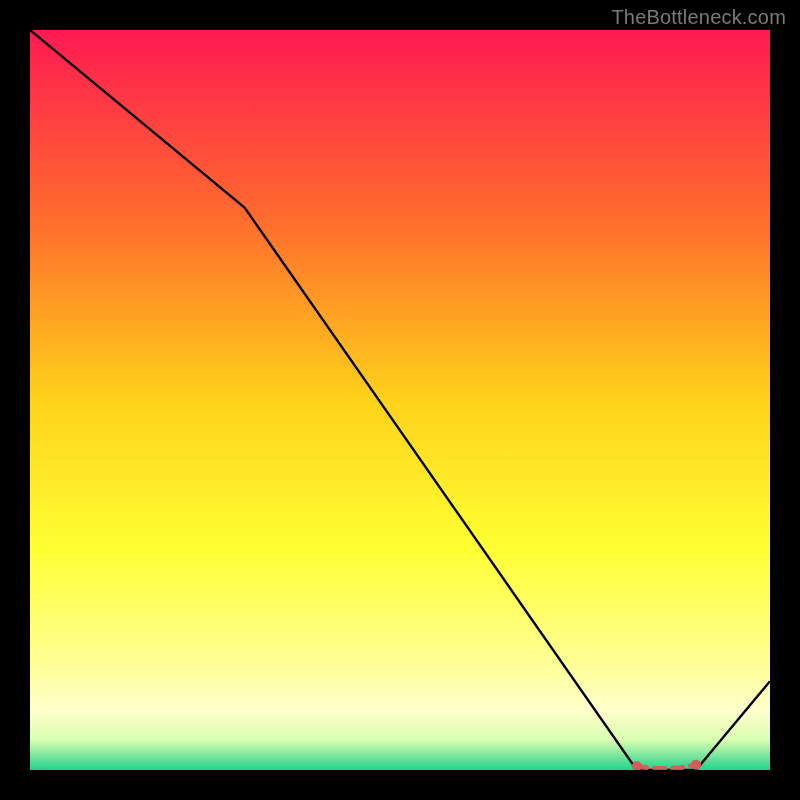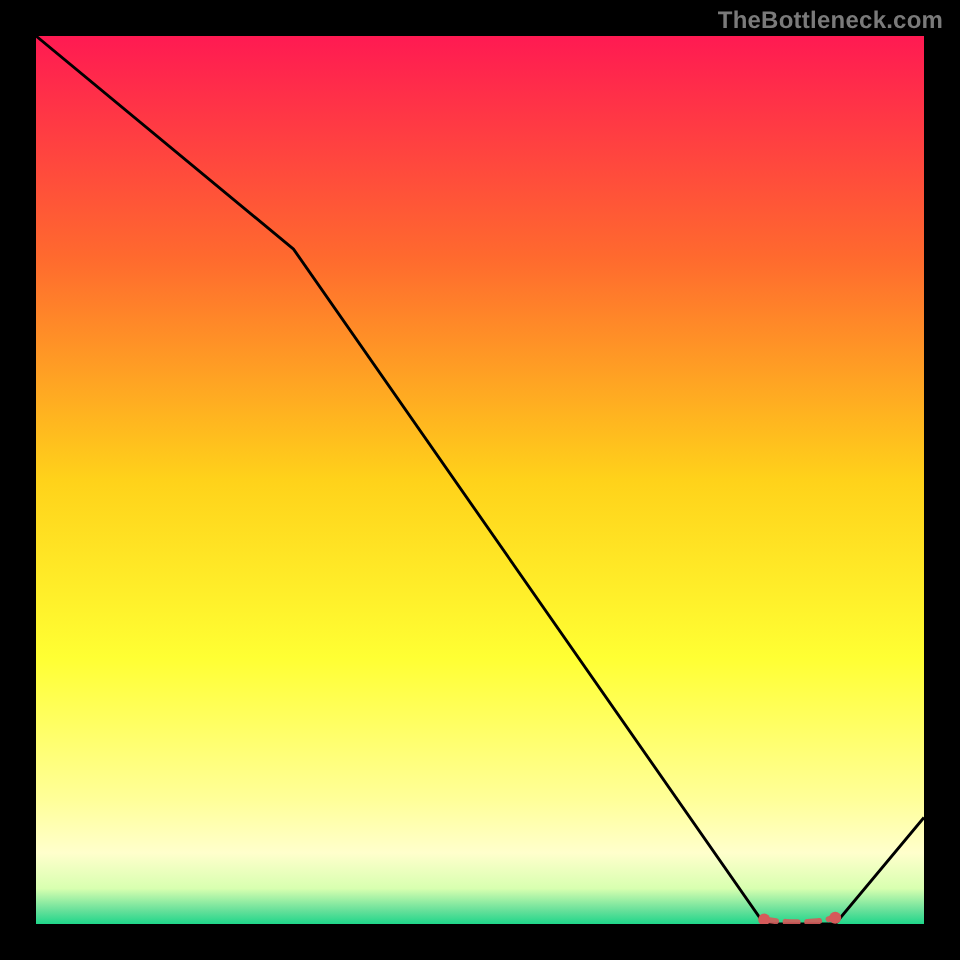--- a/index.html
+++ b/index.html
@@ -15,21 +15,21 @@
     width: 800px;
     height: 800px;
     background: #000;
   }
   .watermark {
     position: absolute;
     top: 6px;
     right: 14px;
     color: #7a7a7a;
     font-size: 20px;
-    font-weight: 700;
+    font-weight: 400;
     letter-spacing: 0.2px;
     z-index: 10;
   }
   .plot {
     position: absolute;
     left: 30px;
     top: 30px;
     width: 740px;
     height: 740px;
   }

